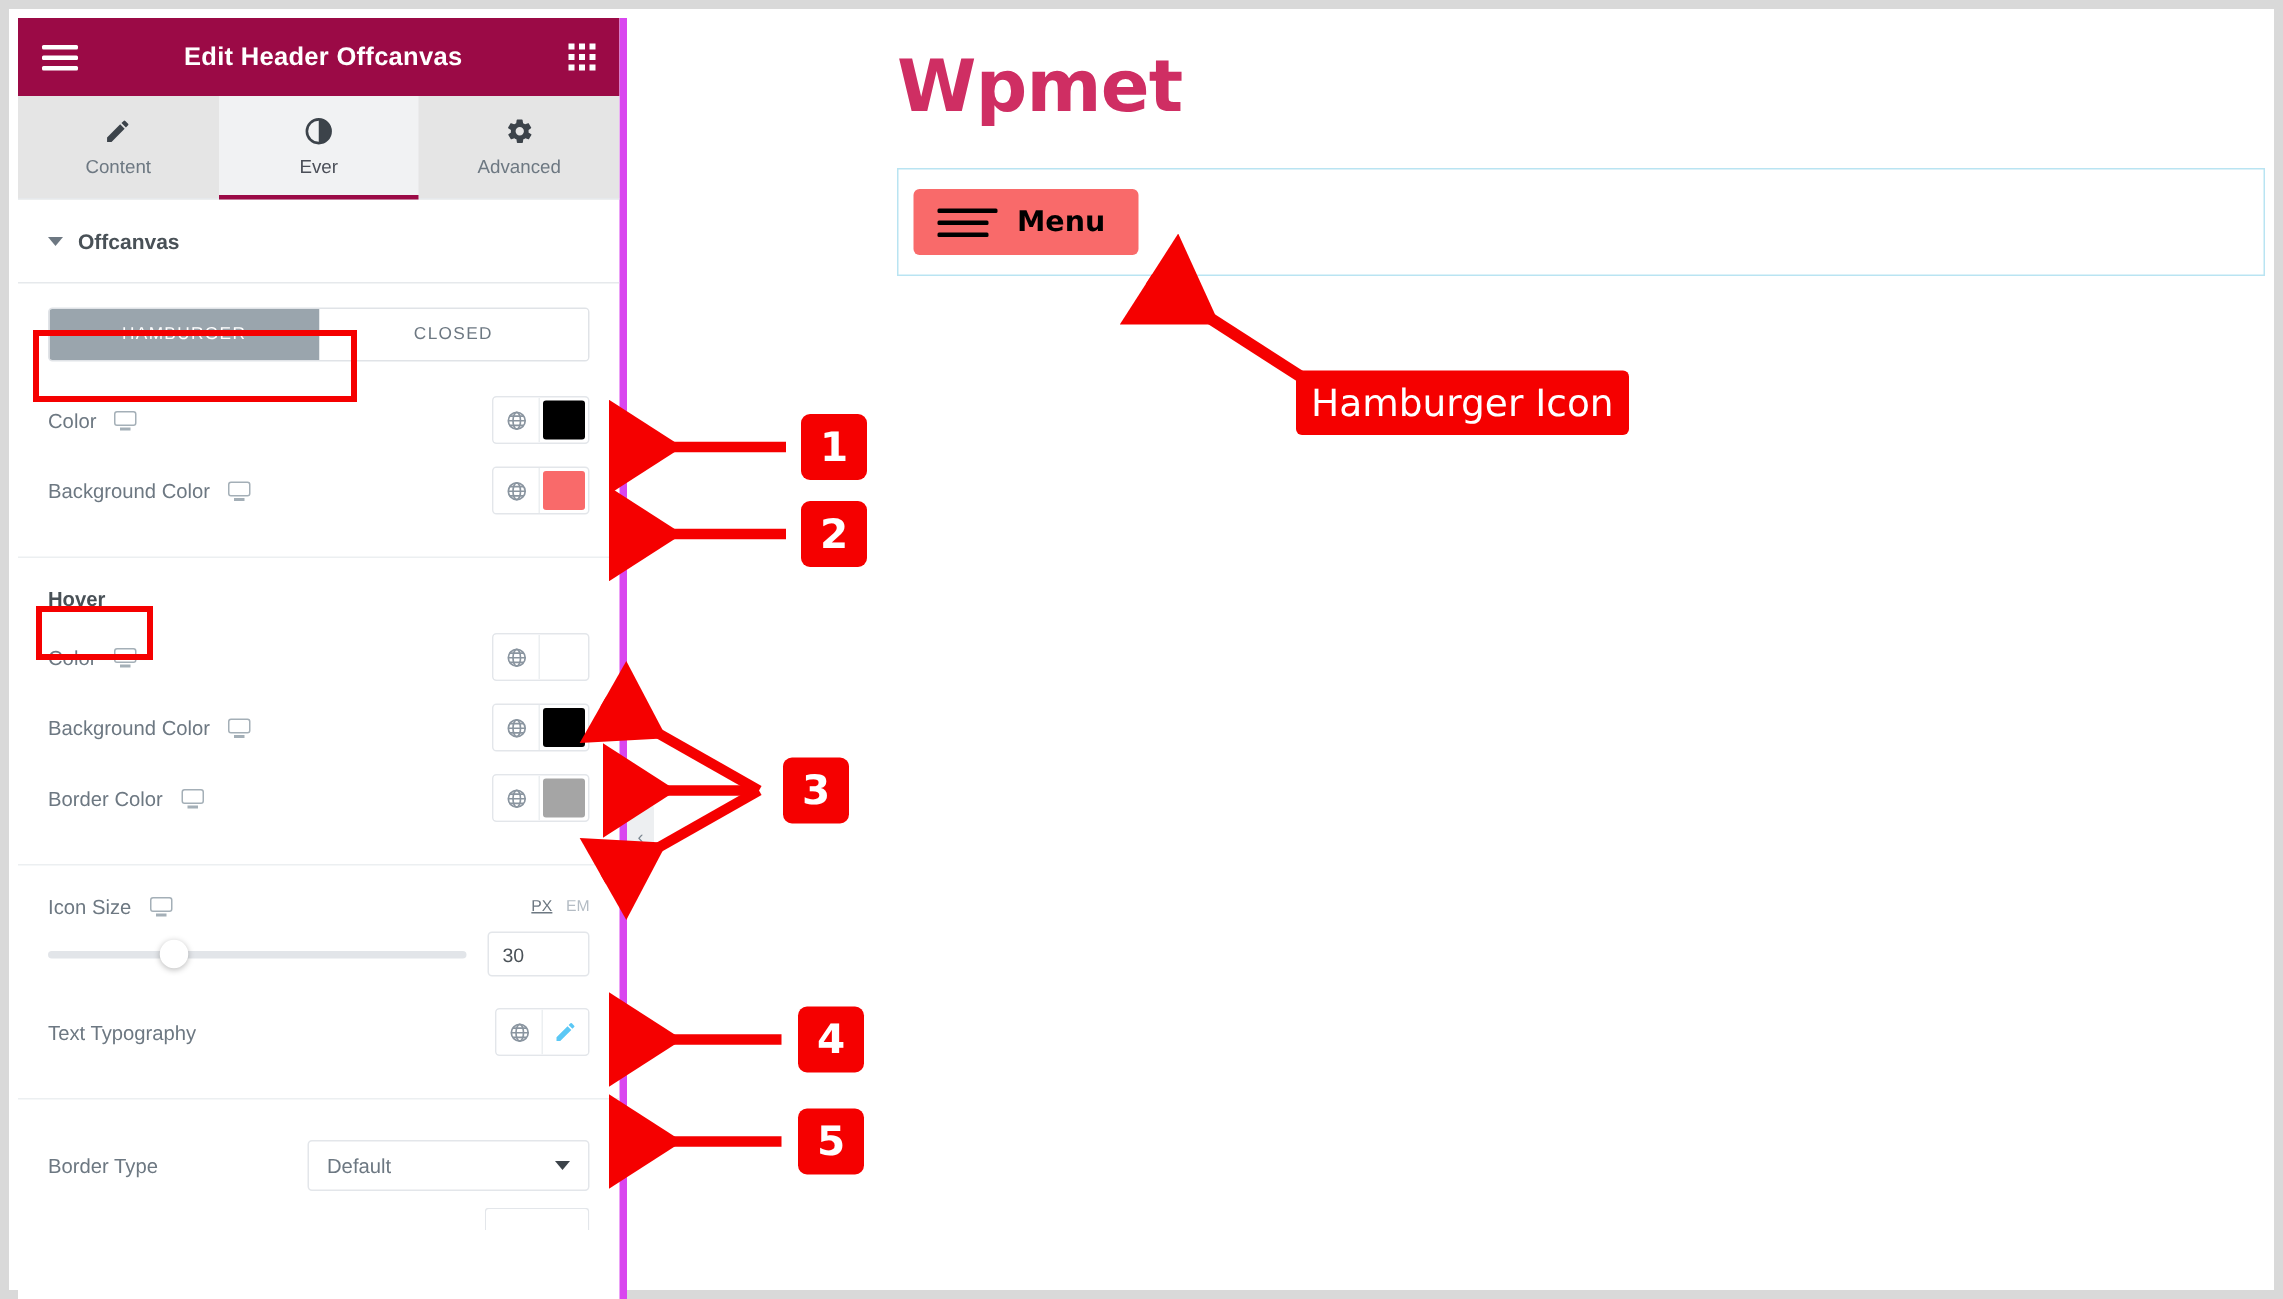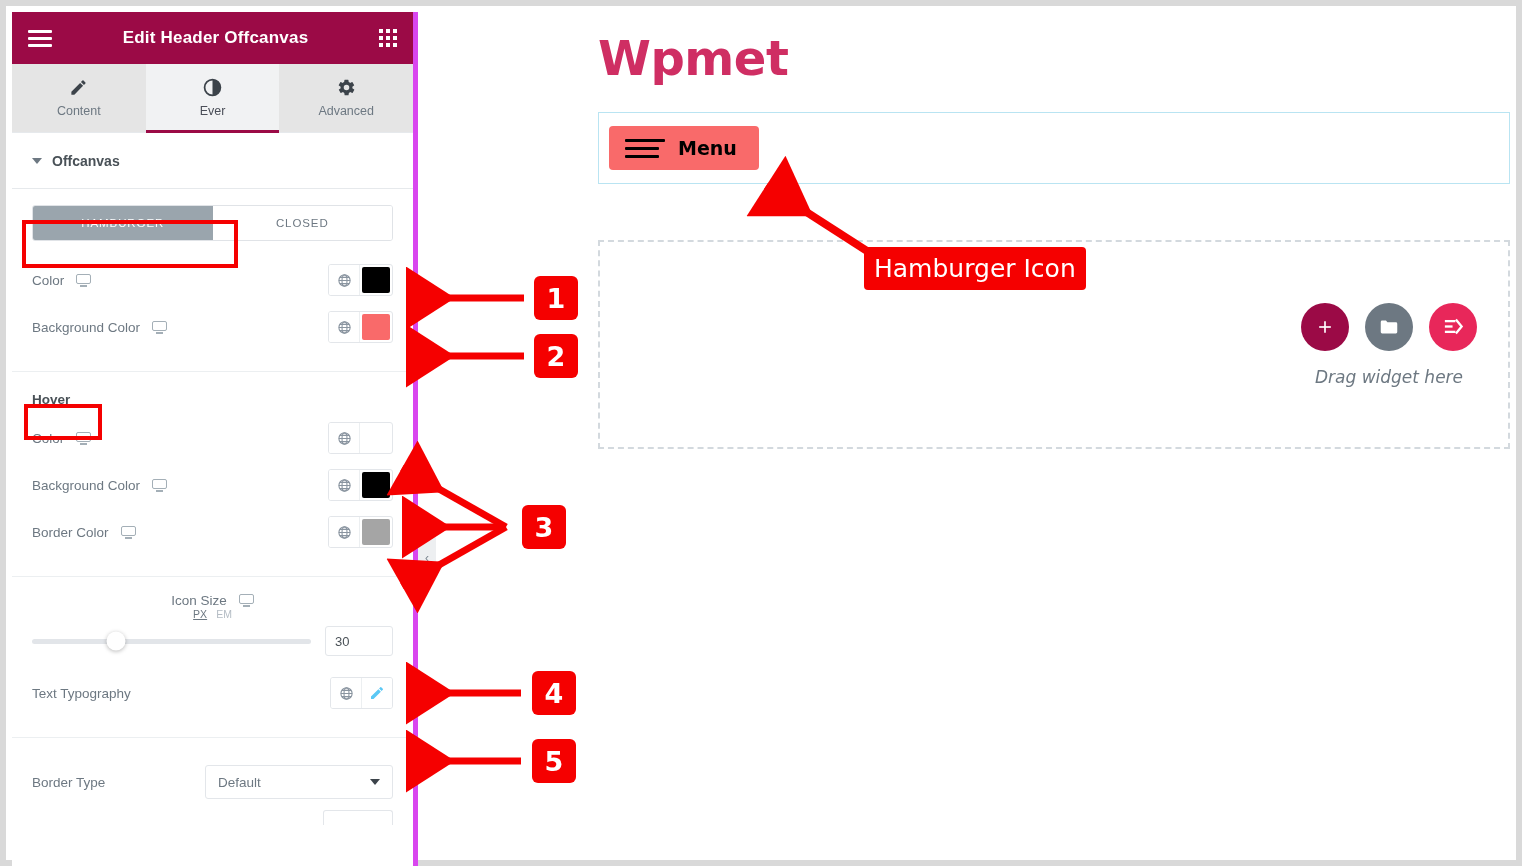--- a/index.html
+++ b/index.html
@@ -238,21 +238,21 @@
                 <ellipse cx="12" cy="12" rx="4" ry="9"></ellipse>
                 <path d="M3 12h18M4.5 7h15M4.5 17h15"></path>
               </svg>
           </div>
           <div class="swatch" style="background:#a5a5a5;"></div>
         </div>
       </div>
     </div>
 
     <div class="group">
-      <div class="row" style="min-height:22px;margin:0 0 2px;flex-direction:column;">
+      <div class="row" style="min-height:22px;margin:0 0 2px;">
         <div class="row-label">
           <span>Icon Size</span>
           <span class="mon"></span>
         </div>
         <div class="units">
           <span class="unit active">PX</span>
           <span class="unit">EM</span>
         </div>
       </div>
       <div class="sliderrow">
@@ -311,44 +311,20 @@
       <div class="menu-btn">
         <span class="mb-burger">
             <i></i>
             <i></i>
             <i></i>
           </span>
         <span class="mb-label">Menu</span>
       </div>
     </div>
 
-    <div class="dropzone">
-      <div class="circles">
-        <div class="circ" style="background:#9b0a46;">
-          <svg width="20" height="20" viewBox="0 0 24 24" fill="#fff">
-              <path d="M11 5h2v14h-2z"></path>
-              <path d="M5 11h14v2H5z"></path>
-            </svg>
-        </div>
-        <div class="circ" style="background:#6d7882;">
-          <svg width="22" height="22" viewBox="0 0 24 24" fill="#fff">
-              <path d="M3 6.5A1.5 1.5 0 0 1 4.5 5h4.2l1.6 1.9h9.2A1.5 1.5 0 0 1 21 8.4v9.1A1.5 1.5 0 0 1 19.5 19h-15A1.5 1.5 0 0 1 3 17.5z"></path>
-            </svg>
-        </div>
-        <div class="circ" style="background:#e8275a;">
-          <svg width="23" height="23" viewBox="0 0 24 24">
-            <rect x="3" y="5.2" width="11" height="2.4" fill="#fff"></rect>
-            <rect x="3" y="10.8" width="8" height="2.4" fill="#fff"></rect>
-            <rect x="3" y="16.4" width="11" height="2.4" fill="#fff"></rect>
-            <path d="M14.5 4.6l6 7.4-6 7.4" fill="none" stroke="#fff" stroke-width="2.4"></path>
-          </svg>
-        </div>
-      </div>
-      <div class="drag-text">Drag widget here</div>
-    </div>
   </div>
 
   <svg class="anno" width="1522" height="866" style="position:absolute;left:0;top:0;">
     <defs>
       <marker id="ah" markerWidth="9" markerHeight="9" refX="7" refY="4.5" orient="auto">
         <polygon points="7,0 7,9 0,4.5" fill="#f50000"></polygon>
       </marker>
     </defs>
 
     <line x1="518" y1="292" x2="400" y2="292" stroke="#f50000" stroke-width="7" marker-end="url(#ah)"></line>

